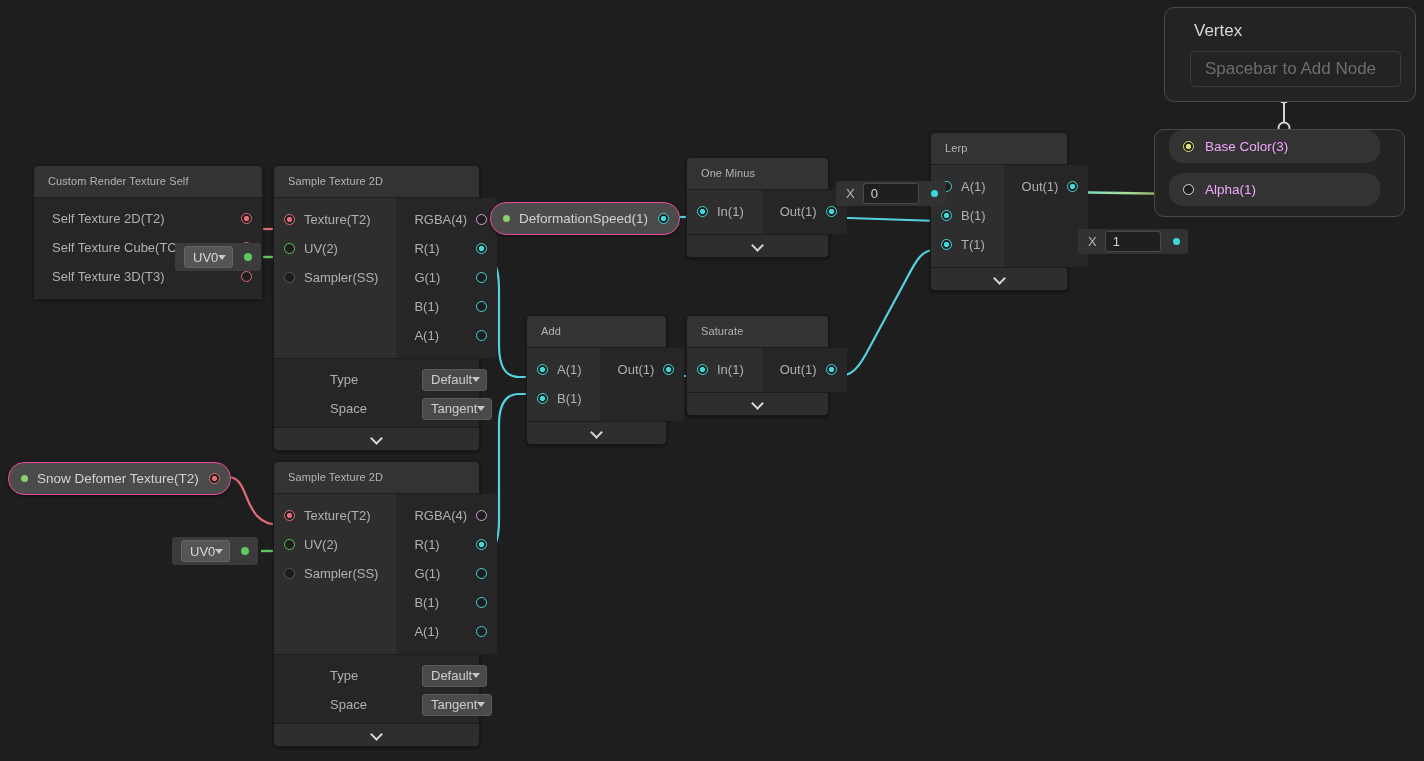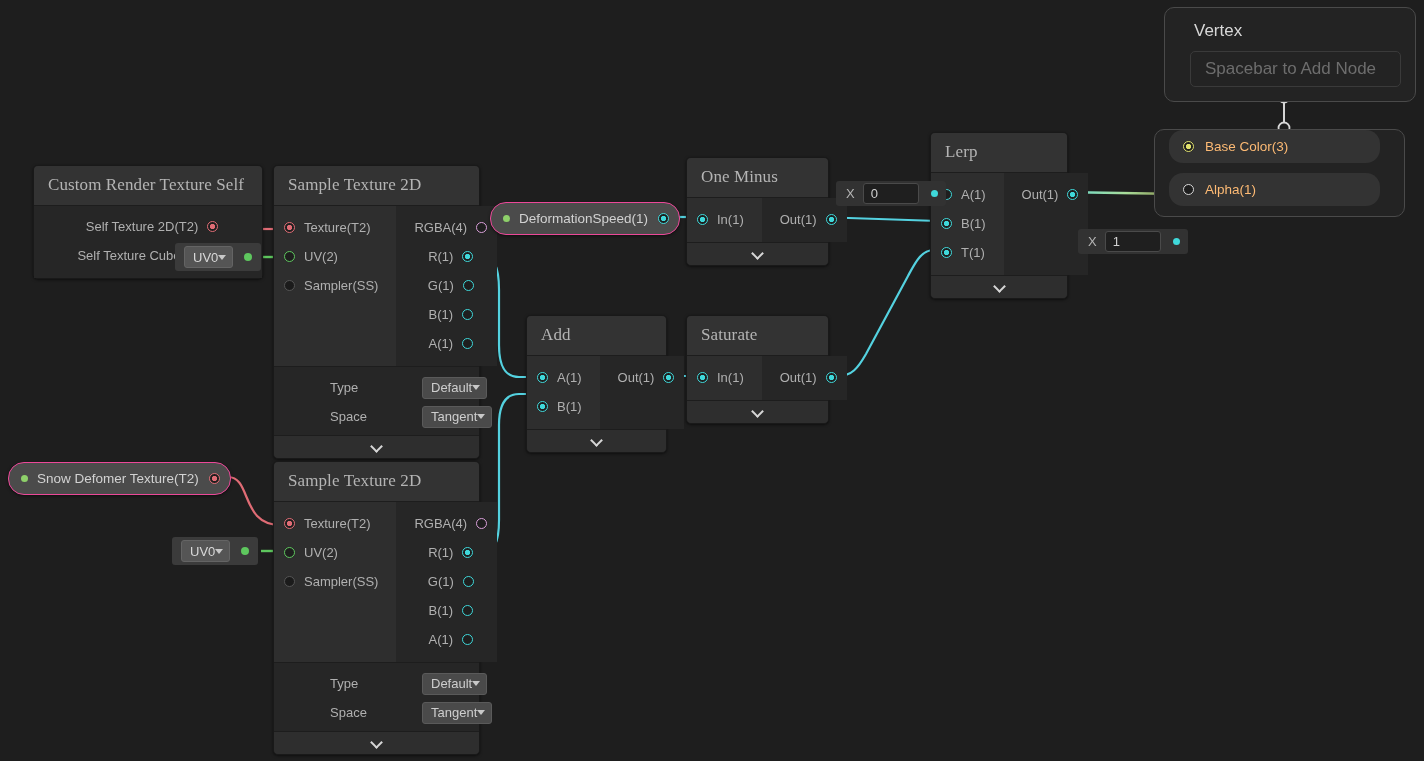--- a/index.html
+++ b/index.html
@@ -17,40 +17,39 @@
   
   .node{
     position:absolute;
     background:#262626;
     border:1px solid #191919;
     border-radius:5px;
     z-index:10;
     box-shadow:0 1px 3px rgba(0,0,0,.55);
   }
   .node-title{
-    font-size:17px;
+    font-size:11px;
     color:#b4b4b4;
     padding:9px 14px 10px 14px;
     background:#333333;
     border-radius:4px 4px 0 0;
     border-bottom:1px solid #1d1d1d;
     letter-spacing:.1px;
-    font-family:Liberation Serif, serif;
   }
   .ports{display:flex;}
   .in-col{background:#2e2e2e;flex:0 0 auto;}
   .out-col{background:#262626;flex:1 1 auto;}
   .port-row{
     display:flex;align-items:center;
     height:29px;
     font-size:13px;
     color:#b0b0b0;
     white-space:nowrap;
   }
-  .port-row.out{justify-content:center;}
+  .port-row.out{justify-content:space-between;}
   .port-label{line-height:1;}
   .in-col .port-row{padding:0 18px 0 10px;}
   .out-col .port-row{padding:0 10px 0 18px;}
 
   .slot{
     width:11px;height:11px;border-radius:50%;
     box-sizing:border-box;
     border:1.6px solid #3fd8da;
     flex:0 0 auto;
   }
@@ -129,21 +128,21 @@
   }
   .master-title{font-size:17px;color:#d7d7d7;padding:13px 18px 10px 18px;}
   .master-empty{
     margin:0 14px 14px 14px;border:1px solid #3a3a3a;border-radius:5px;
     height:34px;display:flex;align-items:center;padding:0 14px;
     font-size:17px;color:#6d6d6d;
   }
   .master-slot{
     margin:0 24px 10px 14px;background:#333333;border-radius:14px;
     height:33px;display:flex;align-items:center;padding:0 14px;
-    font-size:13.5px;color:#fdba74;
+    font-size:13.5px;color:#f0abfc;
   }
   .master-slot .slot{margin-right:11px;}
 </style>
 </head>
 <body>
 
 <div id="graph">
 
   <svg class="edges" viewBox="0 0 1424 761">
     <defs>
@@ -190,20 +189,24 @@
     <div class="ports">
       <div class="out-col" style="width:100%;padding:6px 0 8px 0;">
         <div class="port-row out">
           <span class="port-label">Self Texture 2D(T2)</span>
           <span class="slot red filled"></span>
         </div>
         <div class="port-row out">
           <span class="port-label">Self Texture Cube(TC)</span>
           <span class="slot red empty"></span>
         </div>
+        <div class="port-row out">
+          <span class="port-label">Self Texture 3D(T3)</span>
+          <span class="slot red empty"></span>
+        </div>
       </div>
     </div>
   </div>
 
   <div class="uvbox" style="left:175px;top:243px;">
     <div class="dd">
       <span>UV0</span>
       <span class="caret"></span>
     </div>
     <span class="udot"></span>

